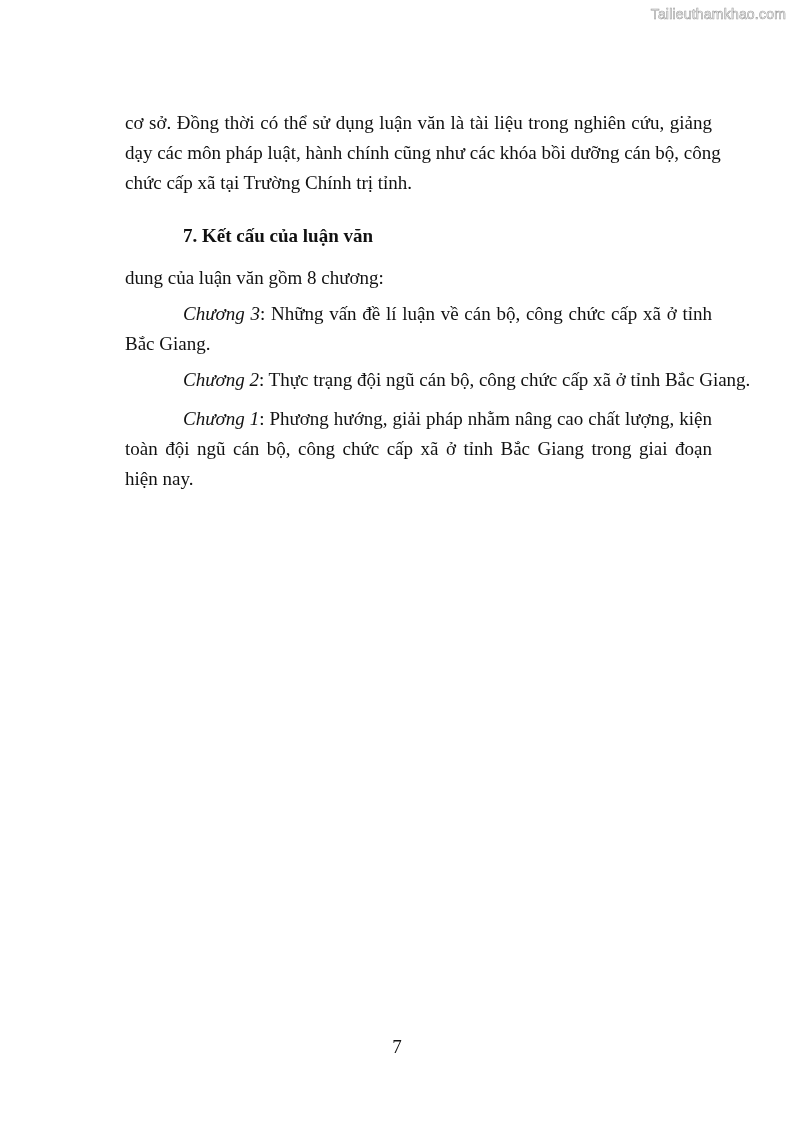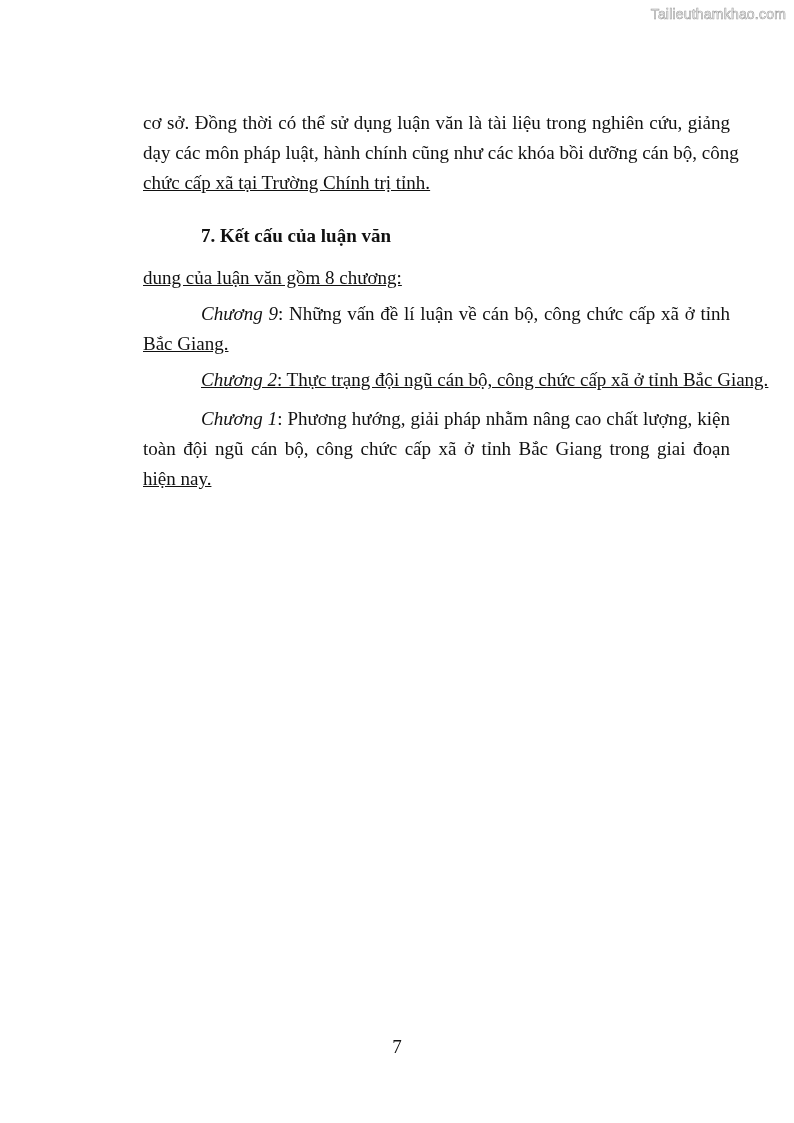--- a/index.html
+++ b/index.html
@@ -21,34 +21,33 @@
       right: 8px;
       font-family: "Liberation Sans", "DejaVu Sans", sans-serif;
       font-size: 14px;
       color: #ffffff;
       -webkit-text-stroke: 0.6px #9a9a9a;
       letter-spacing: 0.2px;
       margin-left: 16px;
     }
     .page {
       position: absolute;
-      left: 143px;
+      left: 125px;
       top: 108px;
       width: 587px;
     }
     .line {
       font-size: 19px;
       line-height: 30px;
       text-align: justify;
       text-align-last: justify;
       white-space: nowrap;
     }
     .line.last {
       text-align-last: left;
-      text-decoration: underline;
     }
     .indent {
       padding-left: 58px;
     }
     .heading {
       font-weight: bold;
       font-size: 19px;
       line-height: 30px;
       padding-left: 58px;
       margin-top: 23px;
@@ -85,21 +84,21 @@
     <div class="line last">chức cấp xã tại Trường Chính trị tỉnh.</div>
   </div>
 
   <div class="heading">7. Kết cấu của luận văn</div>
 
   <div class="para">
     <div class="line last">dung của luận văn gồm 8 chương:</div>
   </div>
 
   <div class="para">
-    <div class="line indent"><span class="it">Chương 9</span><span>: Những vấn đề lí luận về cán bộ, công chức cấp xã ở tỉnh</span></div>
+    <div class="line indent"><span class="it">Chương 3</span><span>: Những vấn đề lí luận về cán bộ, công chức cấp xã ở tỉnh</span></div>
     <div class="line last">Bắc Giang.</div>
   </div>
 
   <div class="para tight">
     <div class="line indent last"><span class="it">Chương 2</span><span>: Thực trạng đội ngũ cán bộ, công chức cấp xã ở tỉnh Bắc Giang.</span></div>
   </div>
 
   <div class="para">
     <div class="line indent"><span class="it">Chương 1</span><span>: Phương hướng, giải pháp nhằm nâng cao chất lượng, kiện</span></div>
     <div class="line">toàn đội ngũ cán bộ, công chức cấp xã ở tỉnh Bắc Giang trong giai đoạn</div>

